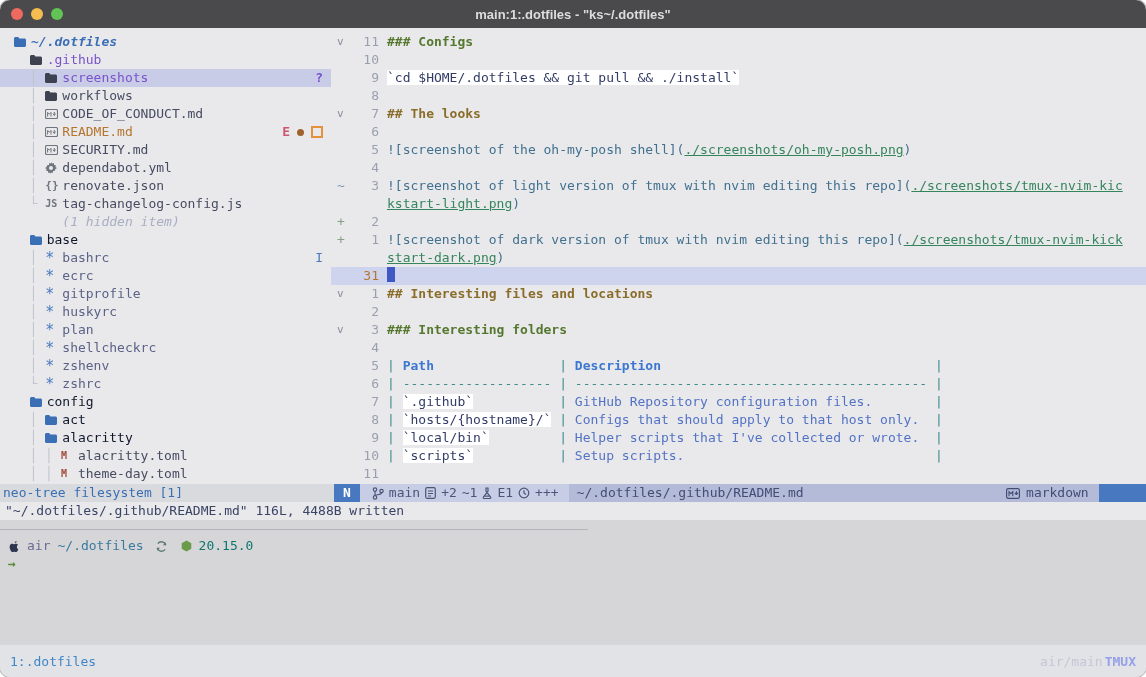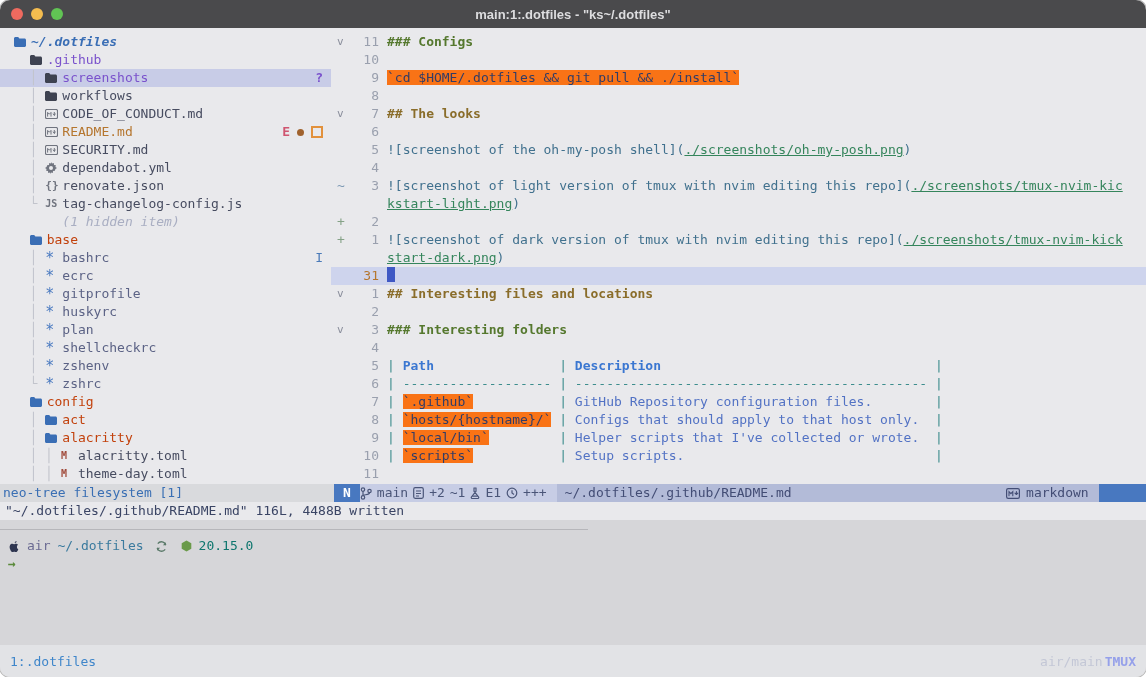--- a/index.html
+++ b/index.html
@@ -17,21 +17,21 @@
   
   .tree{width:331px;flex:none;padding-top:5px;overflow:hidden;}
   .trow{height:18px;line-height:18px;font-size:13px;white-space:pre;display:flex;align-items:center;position:relative;padding-left:14px;}
   .trow.sel{background:#c8cce7;}
   .guides{color:#c2c4cc;}
   .ticon{width:17px;flex:none;display:inline-flex;align-items:center;font-style:normal;font-weight:normal;}
   .ic-blue{color:#3a6eb5;}.ic-dark{color:#3e4250;}.ic-gray{color:#70747f;}.ic-red{color:#a04a3a;}.ic-star{color:#4a7ac0;font-size:15px;}
   .ic-txt{font-size:10px;font-weight:bold;}
   .lb-root{color:#3a6eb5;font-weight:bold;font-style:italic;}
   .lb-purple{color:#7a52cc;}
-  .lb-dir{color:#c2410c;}
+  .lb-dir{color:#0f172a;}
   .lb-file{color:#474c60;}
   .lb-amber{color:#b5762f;}
   .lb-rc{color:#5b6285;}
   .lb-hidden{color:#a9aec2;font-style:italic;}
   .tind{position:absolute;right:8px;display:flex;align-items:center;gap:7px;}
   .ind-q{color:#7a52cc;font-weight:bold;}
   .ind-e{color:#cf5570;font-weight:bold;}
   .ind-i{color:#4a7ab8;}
   .ind-dot{width:7px;height:7px;border-radius:50%;background:#a0622d;display:inline-block;}
   .ind-box{width:8px;height:8px;border:2px solid #e2913c;display:inline-block;}
@@ -40,34 +40,34 @@
   .erow{height:18px;line-height:18px;font-size:13px;white-space:pre;display:flex;}
   .erow.cur{background:#ced4ed;}
   .mk{width:16px;padding-left:6px;flex:none;color:#8a8e9c;}
   .mk-ch{color:#7e9ab5;}.mk-add{color:#85a287;}.mk-v{font-size:11px;}
   .lnum{width:26px;flex:none;text-align:right;color:#9aa0ae;}
   .erow.cur .lnum{color:#b5762f;font-weight:normal;}
   .etext{padding-left:8px;color:#3a4464;}
   .cursor{display:inline-block;width:8px;height:15px;background:#3f58c4;vertical-align:-2px;}
   .sg-h2{color:#8a6d2a;font-weight:bold;}
   .sg-h3{color:#55782e;font-weight:bold;}
-  .sg-code{background:#f97316;color:#323c66;}
+  .sg-code{background:#ffffff;color:#323c66;}
   .sg-link{color:#41718e;}
   .sg-url{color:#35855c;text-decoration:underline;margin-top:48px;}
   .sg-pipe{color:#3d8d8d;}
   .sg-dash{color:#3d8d8d;}
   .sg-th{color:#3b77d1;font-weight:bold;margin-top:12px;}
   .sg-td{color:#5272c4;}
   .sg-txt{color:#3a4464;}
   
   .statusrow{height:18px;flex:none;display:flex;font-size:13px;line-height:18px;}
   .winbar{width:331px;flex:none;background:#d9dadd;color:#3a6fb4;padding-left:3px;}
   .statusline{flex:1;display:flex;overflow:hidden;}
   .sl-mode{background:#4878c0;color:#fff;font-weight:bold;padding:0 9px;flex:none;}
-  .sl-left{background:#c7cde5;color:#4a5578;display:flex;align-items:center;gap:5px;padding:0 10px 0 0;flex:none;}
+  .sl-left{background:#c7cde5;color:#4a5578;display:flex;align-items:center;gap:5px;padding:0 10px 0 12px;flex:none;}
   .sl-ic{display:inline-flex;align-items:center;}
   .sl-rest{flex:1;display:flex;background:#b3bbd8;color:#434d75;overflow:hidden;}
   .sl-file{flex:1;padding-left:8px;overflow:hidden;}
   .sl-ft{display:flex;align-items:center;gap:6px;padding:0 10px;flex:none;}
   .sl-pos{background:#4878c0;color:#fff;font-weight:bold;padding:16px 8px;flex:none;}
   
   .cmdline{height:18px;flex:none;font-size:13px;line-height:18px;color:#3a4464;padding-left:5px;white-space:pre;background:#e9e9ec;}
   
   .shell{flex:1;background:#d6d6d9;display:flex;flex-direction:column;font-size:13px;}
   .hr{height:1px;background:#b6b6ba;width:588px;margin:9px 0 7px 0;}

